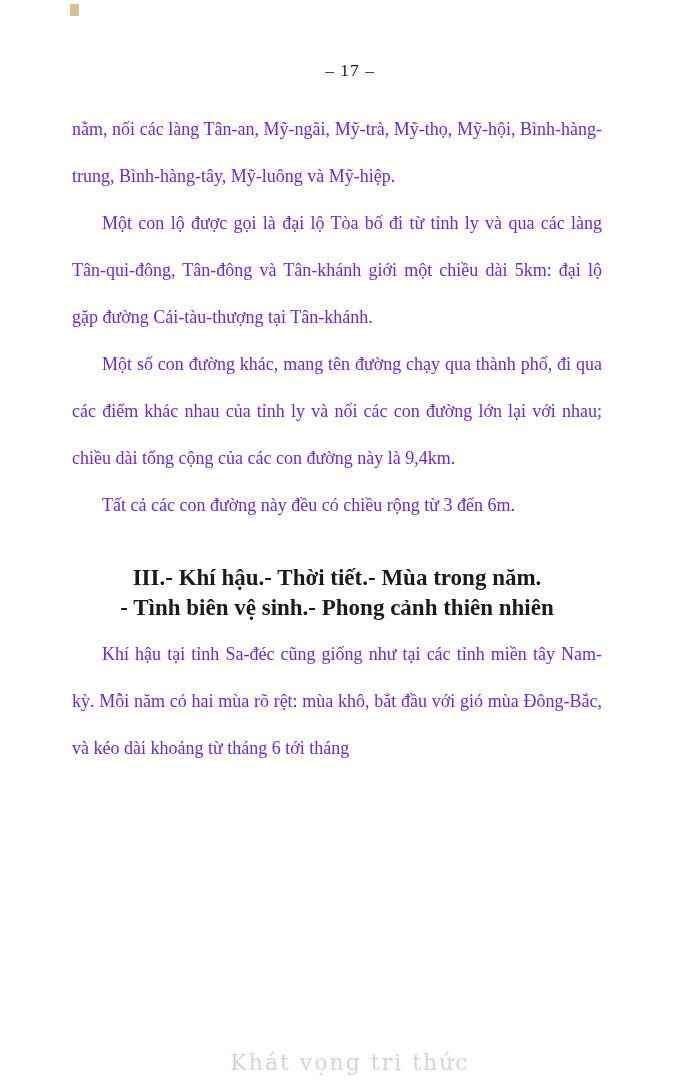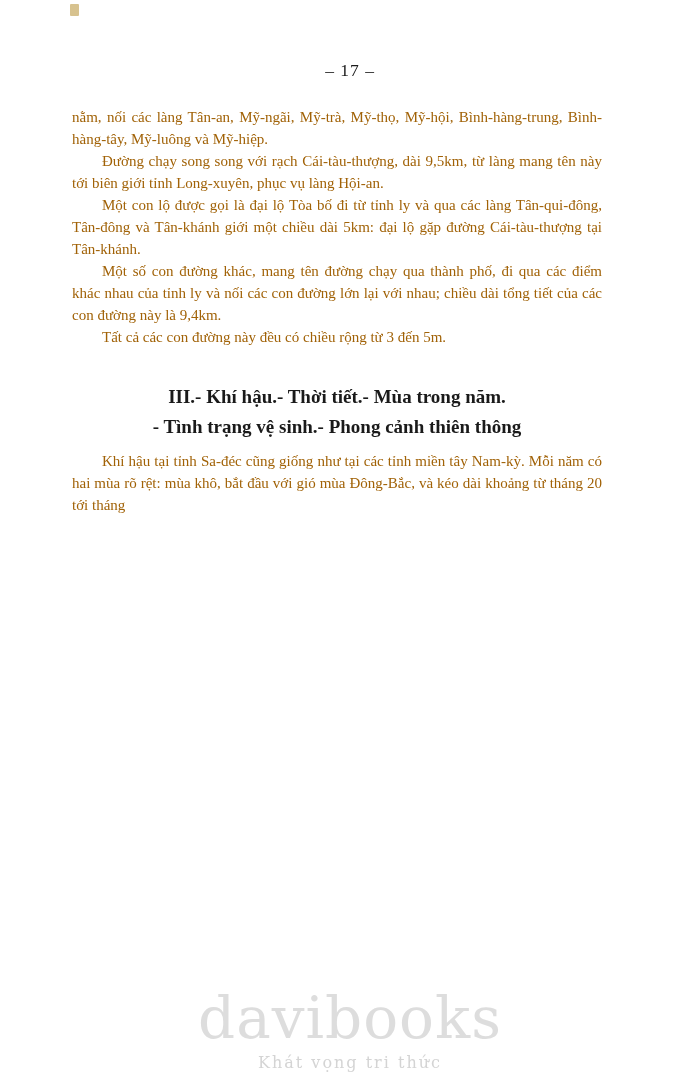--- a/index.html
+++ b/index.html
@@ -42,35 +42,35 @@
     color: #1a1a1a;
   }
   .content {
     position: absolute;
     top: 106px;
     left: 72px;
     width: 530px;
   }
   p.para {
     margin: 0;
-    font-size: 15px;
-    line-height: 22px;
+    font-size: 18px;
+    line-height: 47px;
     text-align: justify;
     text-justify: inter-word;
-    color: #a16207;
+    color: #6d28d9;
   }
   p.para.indent {
     text-indent: 30px;
   }
   .section-head {
     margin-top: 34px;
     margin-bottom: 8px;
     text-align: center;
     font-weight: bold;
-    font-size: 19px;
+    font-size: 23px;
     line-height: 30px;
   }
   .section-head .line {
     display: block;
   }
   .after-head {
     margin-top: 14px;
   }
   .watermark {
     position: absolute;
@@ -83,50 +83,48 @@
   }
   .wm-main {
     font-family: "DejaVu Serif", serif;
     font-size: 58px;
     letter-spacing: 1px;
     color: rgba(170,170,170,0.40);
     line-height: 60px;
   }
   .wm-sub {
     font-family: "DejaVu Serif", serif;
-    font-size: 16px;
+    font-size: 22px;
     letter-spacing: 2px;
     color: rgba(170,170,170,0.50);
     line-height: 30px;
   }
 </style>
 </head>
 <body>
 
 <div class="page">
 
   <div class="corner-mark"></div>
 
   <div class="folio">– 17 –</div>
 
   <div class="content">
 
     <p class="para">nằm, nối các làng Tân-an, Mỹ-ngãi, Mỹ-trà, Mỹ-thọ, Mỹ-hội, Bình-hàng-trung, Bình-hàng-tây, Mỹ-luông và Mỹ-hiệp.</p>
-    <p class="para indent">Đường chạy song song với rạch Cái-tàu-thượng, dài 9,5km, từ làng mang tên này tới biên giới tỉnh Long-xuyên, phục vụ làng Hội-an.</p>
     <p class="para indent">Một con lộ được gọi là đại lộ Tòa bố đi từ tỉnh ly và qua các làng Tân-qui-đông, Tân-đông và Tân-khánh giới một chiều dài 5km: đại lộ gặp đường Cái-tàu-thượng tại Tân-khánh.</p>
-    <p class="para indent">Một số con đường khác, mang tên đường chạy qua thành phố, đi qua các điểm khác nhau của tỉnh ly và nối các con đường lớn lại với nhau; chiều dài tổng tiết của các con đường này là 9,4km.</p>
-    <p class="para indent">Tất cả các con đường này đều có chiều rộng từ 3 đến 5m.</p>
+    <p class="para indent">Một số con đường khác, mang tên đường chạy qua thành phố, đi qua các điểm khác nhau của tỉnh ly và nối các con đường lớn lại với nhau; chiều dài tổng cộng của các con đường này là 9,4km.</p>
+    <p class="para indent">Tất cả các con đường này đều có chiều rộng từ 3 đến 6m.</p>
 
     <div class="section-head">
       <span class="line">III.- Khí hậu.- Thời tiết.- Mùa trong năm.</span>
-      <span class="line">- Tình trạng vệ sinh.- Phong cảnh thiên thông</span>
+      <span class="line">- Tình biên vệ sinh.- Phong cảnh thiên nhiên</span>
     </div>
 
-    <p class="para indent after-head">Khí hậu tại tỉnh Sa-đéc cũng giống như tại các tỉnh miền tây Nam-kỳ. Mỗi năm có hai mùa rõ rệt: mùa khô, bắt đầu với gió mùa Đông-Bắc, và kéo dài khoảng từ tháng 20 tới tháng</p>
+    <p class="para indent after-head">Khí hậu tại tỉnh Sa-đéc cũng giống như tại các tỉnh miền tây Nam-kỳ. Mỗi năm có hai mùa rõ rệt: mùa khô, bắt đầu với gió mùa Đông-Bắc, và kéo dài khoảng từ tháng 6 tới tháng</p>
 
   </div>
 
   <div class="watermark">
-    <div class="wm-main">davibooks</div>
     <div class="wm-sub">Khát vọng tri thức</div>
   </div>
 
 </div>
 
 </body></html>

